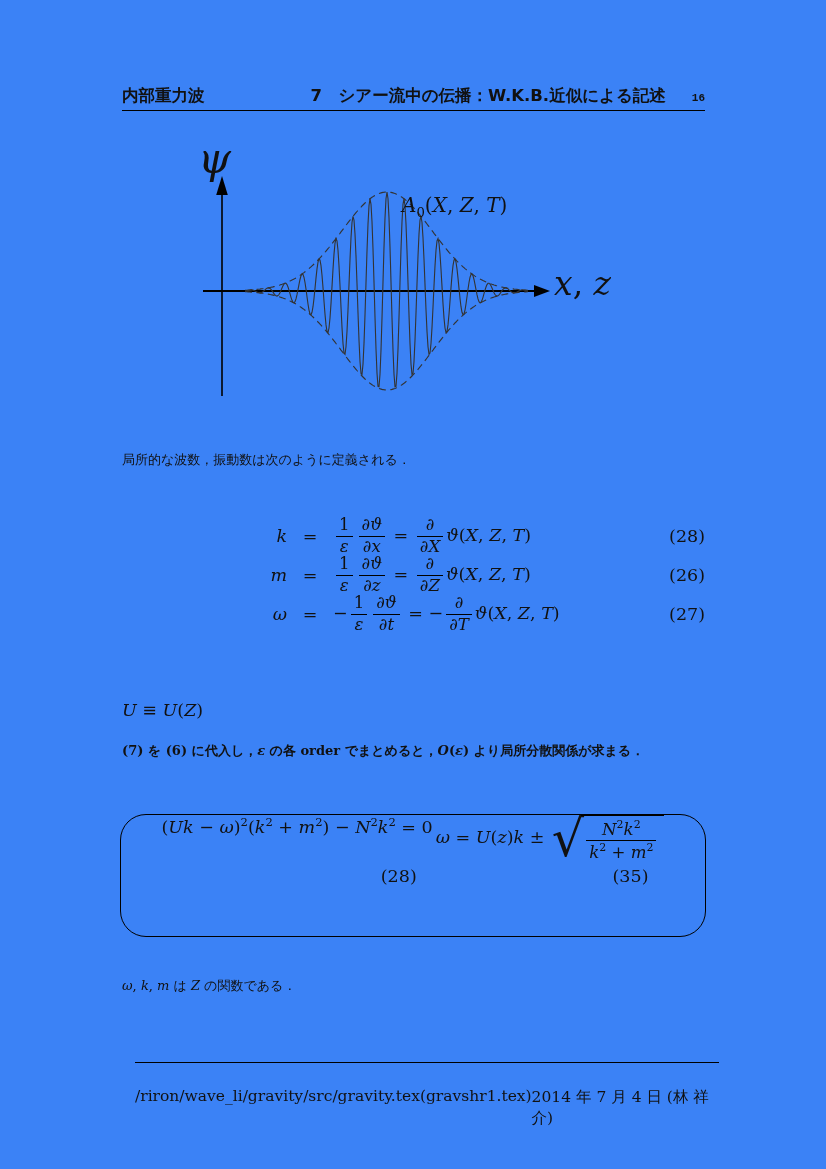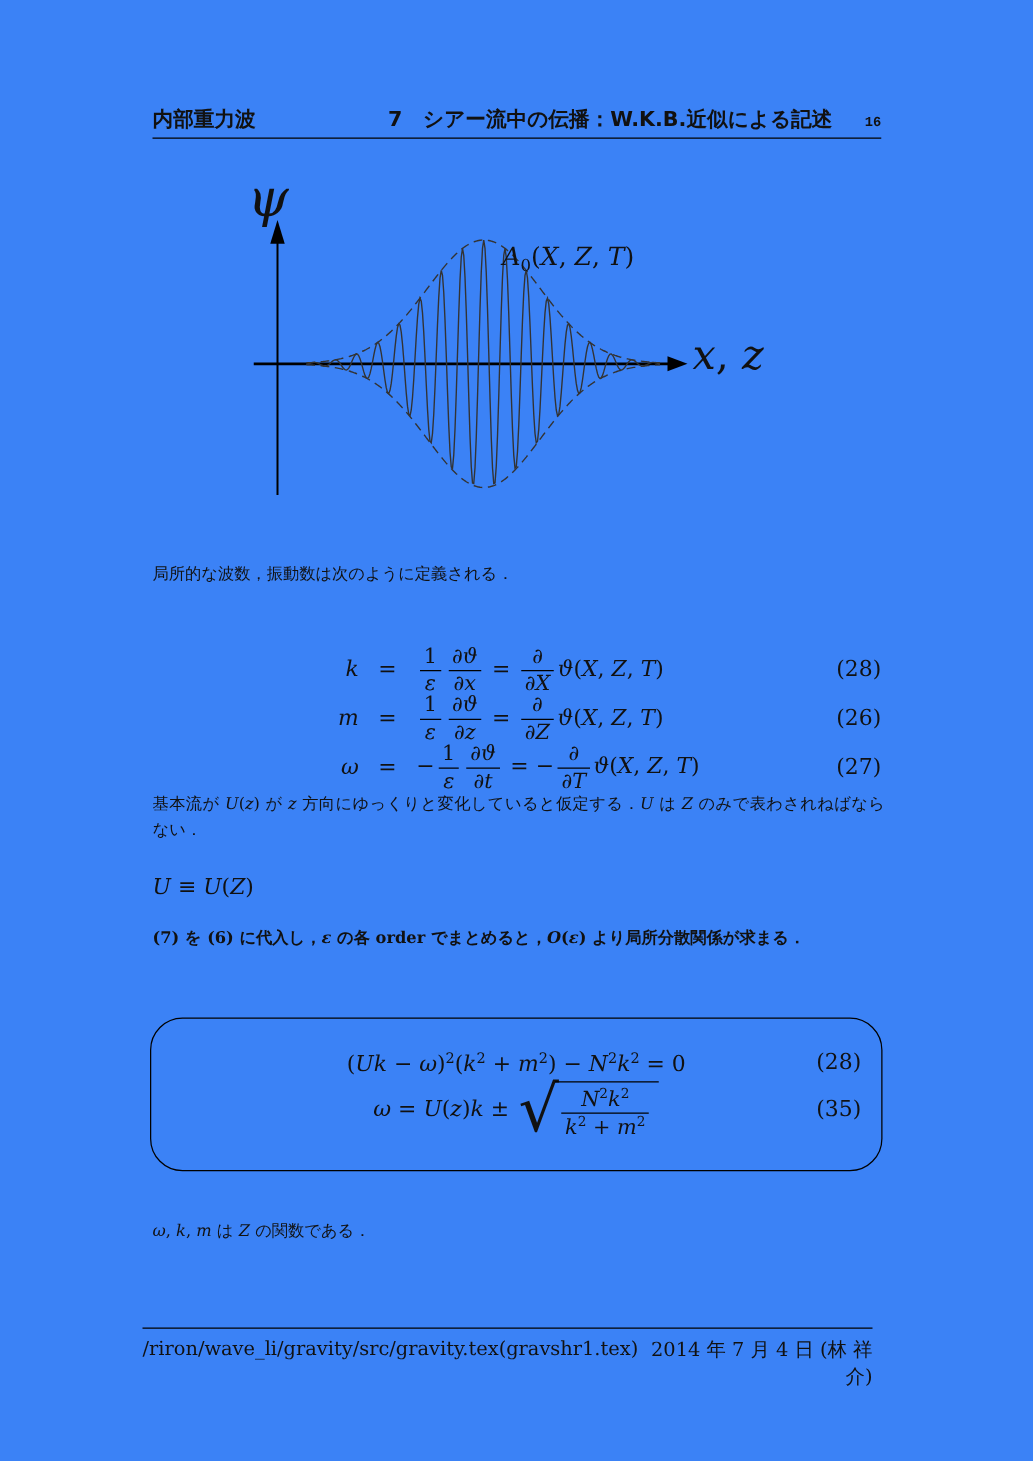--- a/index.html
+++ b/index.html
@@ -49,29 +49,29 @@
   .eqrow .lhs{text-align:right;}
   .eqrow .mid{text-align:center;}
   .eqrow .rhs{text-align:left;}
   .eqnum{text-align:right;font-family:"DejaVu Serif",serif;}
 
   .displayed-eq{position:absolute;left:122px;top:700px;width:583px;text-align:left;
                 font-size:17.5px;font-family:"DejaVu Serif",serif;}
 
   
   .eqbox{position:absolute;left:120px;top:814px;width:586px;height:123px;border:1.4px solid #000;
-         border-radius:26px;display:flex;flex-direction:column;justify-content:center;gap:3px;
+         border-radius:26px;display:flex;flex-direction:row;justify-content:center;gap:3px;
          box-sizing:border-box;}
   .boxeq{position:relative;text-align:center;font-size:17.5px;font-family:"DejaVu Serif",serif;}
   .boxeq .eqnum{position:absolute;right:16px;top:50%;transform:translateY(-50%);}
 
   
-  .footer{position:absolute;left:114px;top:1062px;width:584px;border-top:1px solid #000;
-          padding-top:7px;display:flex;justify-content:space-between;font-size:15.5px;
-          font-family:"DejaVu Serif",serif;text-align:right;}
+  .footer{position:absolute;left:135px;top:1062px;width:584px;border-top:1px solid #000;
+          padding-top:24px;display:flex;justify-content:space-between;font-size:15.5px;
+          font-family:"DejaVu Serif",serif;}
 </style>
 </head>
 <body>
 
 <div class="page">
 
   <div class="header">
     <span class="hdr-left">内部重力波</span>
     <span class="hdr-center">7　シアー流中の伝播：W.K.B.近似による記述</span>
     <span class="hdr-page">16</span>
@@ -108,21 +108,20 @@
       <span class="eqnum">(26)</span>
     </div>
     <div class="eqrow">
       <span class="lhs"><span class="mv">ω</span></span>
       <span class="mid"><span class="mr">=</span></span>
       <span class="rhs"><span class="mr">−</span><span class="frac"><span class="num"><span class="mr">1</span></span><span class="den"><span class="mv">ε</span></span></span><span class="frac"><span class="num"><span class="mr">∂</span><span class="mv">ϑ</span></span><span class="den"><span class="mr">∂</span><span class="mv">t</span></span></span><span class="mr"> = −</span><span class="frac"><span class="num"><span class="mr">∂</span></span><span class="den"><span class="mr">∂</span><span class="mv">T</span></span></span><span class="mv">ϑ</span><span class="mr">(</span><span class="mv">X</span><span class="mr">, </span><span class="mv">Z</span><span class="mr">, </span><span class="mv">T</span><span class="mr">)</span></span>
       <span class="eqnum">(27)</span>
     </div>
   </div>
 
-  <div class="para" id="para-2"><span class="mr">基本流が </span><span class="mv">U</span><span class="mr">(</span><span class="mv">z</span><span class="mr">) が </span><span class="mv">z</span><span class="mr"> 方向にゆっくりと変化していると仮定する．</span><span class="mv">U</span><span class="mr"> は </span><span class="mv">Z</span><span class="mr"> のみで表わされねばならない．</span></div>
 
   <div class="displayed-eq"><span class="mv">U</span><span class="mr"> ≡ </span><span class="mv">U</span><span class="mr">(</span><span class="mv">Z</span><span class="mr">)</span></div>
 
   <div class="para" id="para-3"><span class="mr">(7) を (6) に代入し，</span><span class="mv">ε</span><span class="mr"> の各 order でまとめると，</span><span class="mv">O</span><span class="mr">(</span><span class="mv">ε</span><span class="mr">) より局所分散関係が求まる．</span></div>
 
   <div class="eqbox">
     <div class="boxeq">
       <span><span class="mr">(</span><span class="mv">Uk</span><span class="mr"> − </span><span class="mv">ω</span><span class="mr">)</span><sup class="msup">2</sup><span class="mr">(</span><span class="mv">k</span><sup class="msup">2</sup><span class="mr"> + </span><span class="mv">m</span><sup class="msup">2</sup><span class="mr">) − </span><span class="mv">N</span><sup class="msup">2</sup><span class="mv">k</span><sup class="msup">2</sup><span class="mr"> = 0</span></span>
       <span class="eqnum">(28)</span>
     </div>

